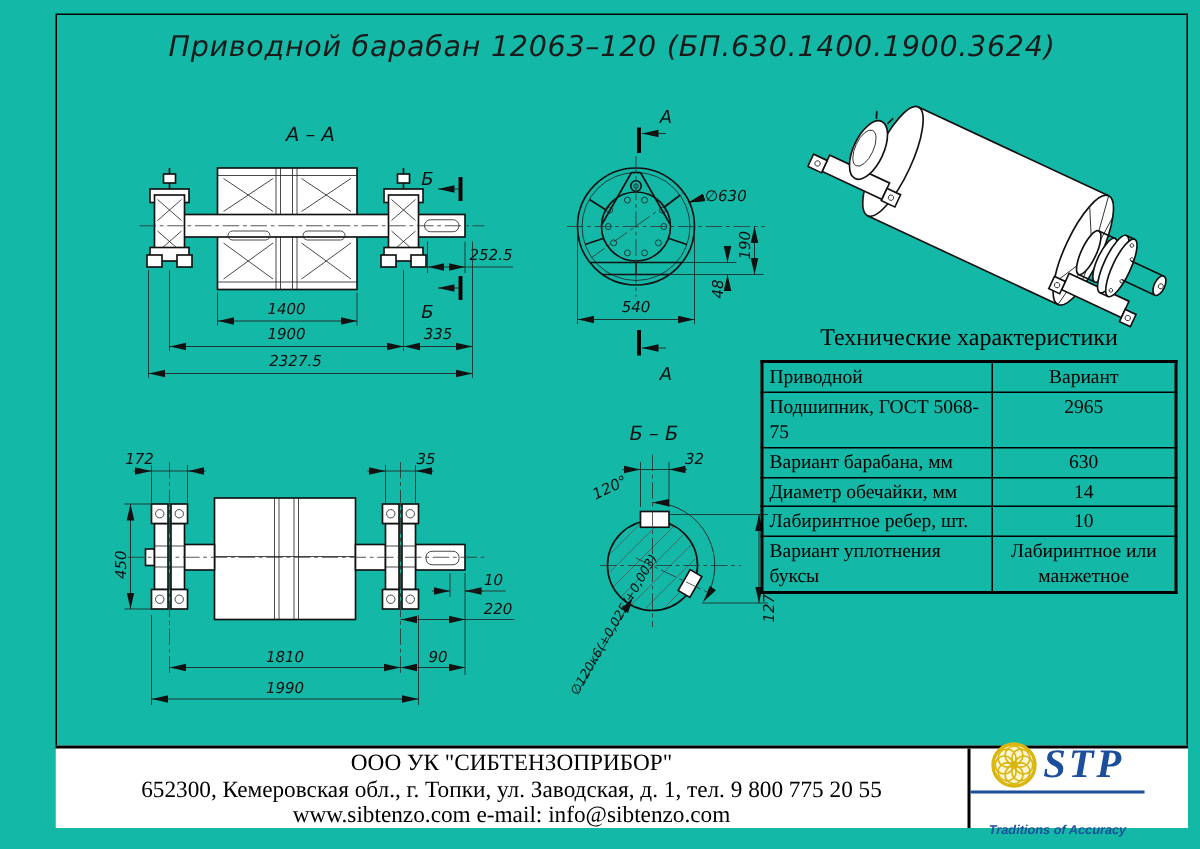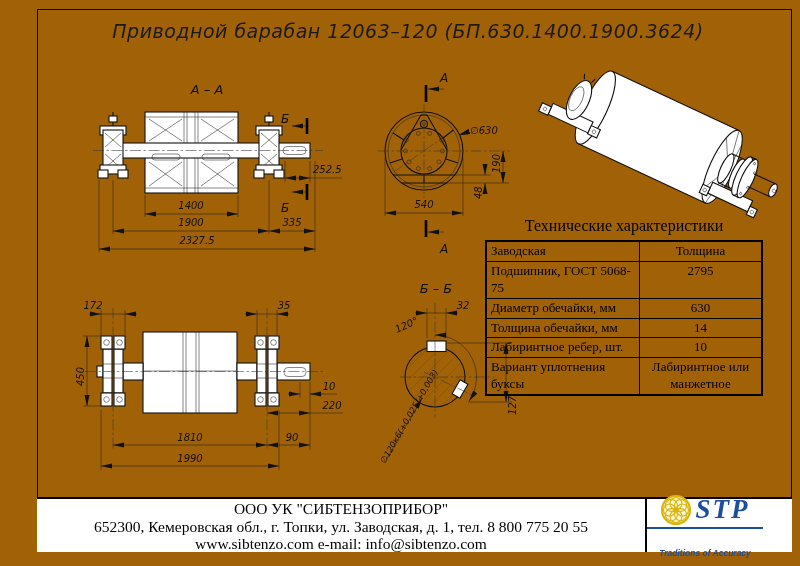--- a/index.html
+++ b/index.html
@@ -1,37 +1,37 @@
 <!DOCTYPE html>
 <html><head>
 <meta charset="utf-8">
 <style>
   html,body{margin:0;padding:0;background:#e9e9e9;}
-  .page{position:relative;width:800px;height:566px;background:#a16207;overflow:hidden;
+  .page{position:relative;width:800px;height:566px;background:#14b8a6;overflow:hidden;
         font-family:"Liberation Serif",serif;}
   .frame{position:absolute;left:37px;top:9px;width:755px;height:543px;
          border:1.6px solid #000;box-sizing:border-box;}
   .title{position:absolute;left:38px;top:20px;width:740px;text-align:center;
          font:italic 19px "DejaVu Sans",sans-serif;color:#1a1a1a;letter-spacing:.5px;}
   svg.view{position:absolute;overflow:visible;}
   
   .ml{stroke:#111;stroke-width:1.1;fill:none}
   .mf{stroke:#111;stroke-width:1.1;fill:#fff}
   .tl{stroke:#222;stroke-width:.55;fill:none}
   .hatch{stroke:#555;stroke-width:.5;fill:none}
   .cl{stroke:#333;stroke-width:.55;fill:none;stroke-dasharray:11 2.5 2.5 2.5}
   .thick{stroke:#000;stroke-width:2.6}
   .dl{stroke:#222;stroke-width:.6;fill:none;marker-start:url(#arr);marker-end:url(#arr)}
   .de{stroke:#222;stroke-width:.6;fill:none;marker-end:url(#arr)}
   .dim{font:italic 10px "DejaVu Sans",sans-serif;fill:#111}
   .am{text-anchor:middle}
   .vlabel{font:italic 13px "DejaVu Sans",sans-serif;fill:#111;text-anchor:middle}
   .vlabel2{font:italic 12px "DejaVu Sans",sans-serif;fill:#111;text-anchor:middle}
   
-  .spec{position:absolute;left:485px;top:217px;width:278px;}
+  .spec{position:absolute;left:507px;top:217px;width:278px;}
   .spec-title{font:16px "Liberation Serif",serif;text-align:center;margin:0 0 5px 0;color:#000;}
   table.spec-table{width:100%;border-collapse:collapse;border:2px solid #000;
                    font:13px/1.3 "Liberation Serif",serif;color:#000;table-layout:fixed;}
   table.spec-table th,table.spec-table td{border:1.5px solid #000;padding:1px 4px;vertical-align:top;}
   table.spec-table th{font-weight:normal;}
   .c-param{width:56%;text-align:left;}
   .c-val{width:44%;text-align:center;}
   
   .footer{position:absolute;left:37px;top:497px;width:755px;height:55px;
           border-top:2.4px solid #000;box-sizing:border-box;display:flex;background:#fff;}
@@ -401,51 +401,51 @@
       <line x1="50" y1="120" x2="14" y2="182" class="tl" marker-start="url(#arr)"></line>
       <text transform="translate(13,186) rotate(-60)" class="dim" style="font-size:8.5px">∅120к6(+0,025/+0,003)</text>
     </g>
   </svg>
 
   <div class="spec">
     <div class="spec-title">Технические характеристики</div>
     <table class="spec-table">
       <tbody>
           <tr>
-        <th class="c-param">Заводская</th>
-        <th class="c-val">Толщина</th>
+        <th class="c-param">Приводной</th>
+        <th class="c-val">Вариант</th>
       </tr>
       <tr>
         <td class="c-param">Подшипник, ГОСТ 5068-75</td>
-        <td class="c-val">2795</td>
+        <td class="c-val">2965</td>
+      </tr>
+      <tr>
+        <td class="c-param">Вариант барабана, мм</td>
+        <td class="c-val">630</td>
       </tr>
       <tr>
         <td class="c-param">Диаметр обечайки, мм</td>
-        <td class="c-val">630</td>
-      </tr>
-      <tr>
-        <td class="c-param">Толщина обечайки, мм</td>
         <td class="c-val">14</td>
       </tr>
       <tr>
         <td class="c-param">Лабиринтное ребер, шт.</td>
         <td class="c-val">10</td>
       </tr>
       <tr>
         <td class="c-param">Вариант уплотнения буксы</td>
         <td class="c-val">Лабиринтное или манжетное</td>
       </tr>
     </tbody>
       </table>
   </div>
 
   <div class="footer">
     <div class="footer-text">
       <div>ООО УК "СИБТЕНЗОПРИБОР"</div>
-      <div>652300, Кемеровская обл., г. Топки, ул. Заводская, д. 1, тел. 8 800 775 20 55</div>
+      <div>652300, Кемеровская обл., г. Топки, ул. Заводская, д. 1, тел. 9 800 775 20 55</div>
       <div>www.sibtenzo.com e-mail: info@sibtenzo.com</div>
     </div>
     <div class="footer-logo">
       <div class="logo-inner">
         <div class="logo-row">
           <svg width="32" height="32" viewBox="0 0 32 32">
             <circle cx="16" cy="16" r="14" fill="#fdf6d4" stroke="#d9b50e" stroke-width="2.2"></circle>
             <g fill="none" stroke="#d9b50e" stroke-width="1.1">
               <circle cx="16" cy="9.5" r="6"></circle>
                 <circle cx="16" cy="22.5" r="6"></circle>

